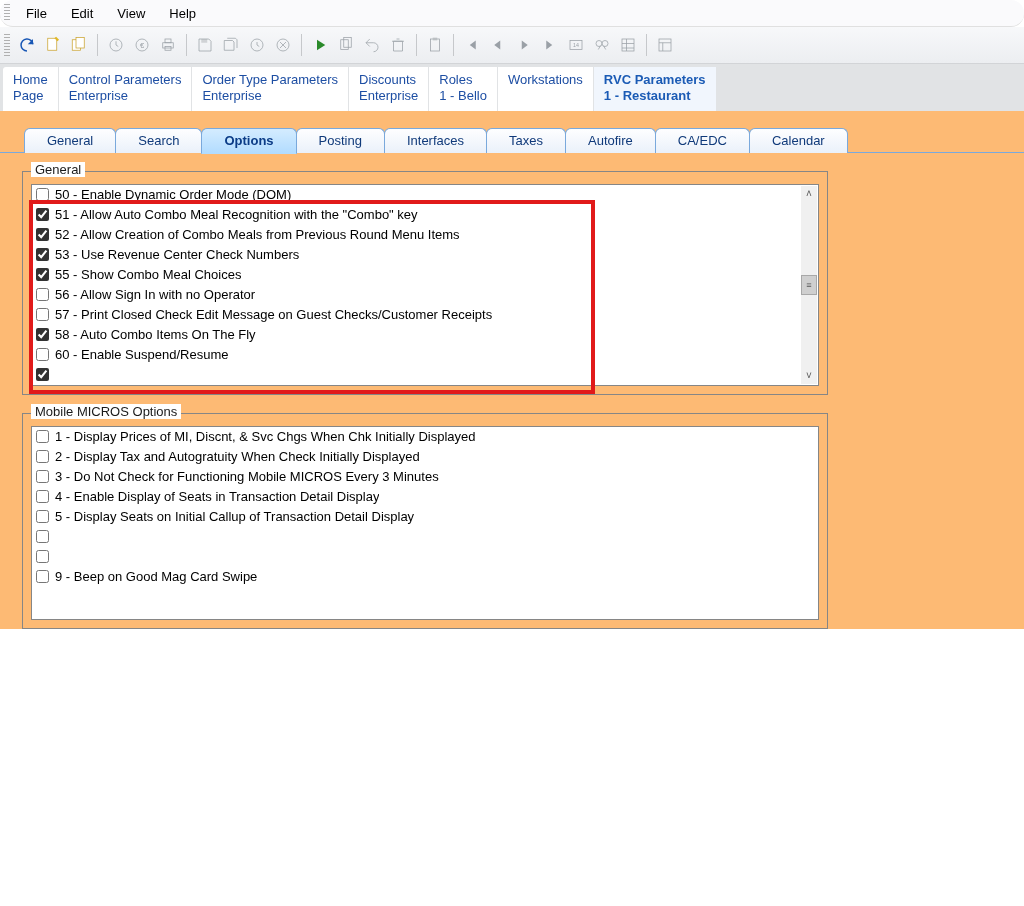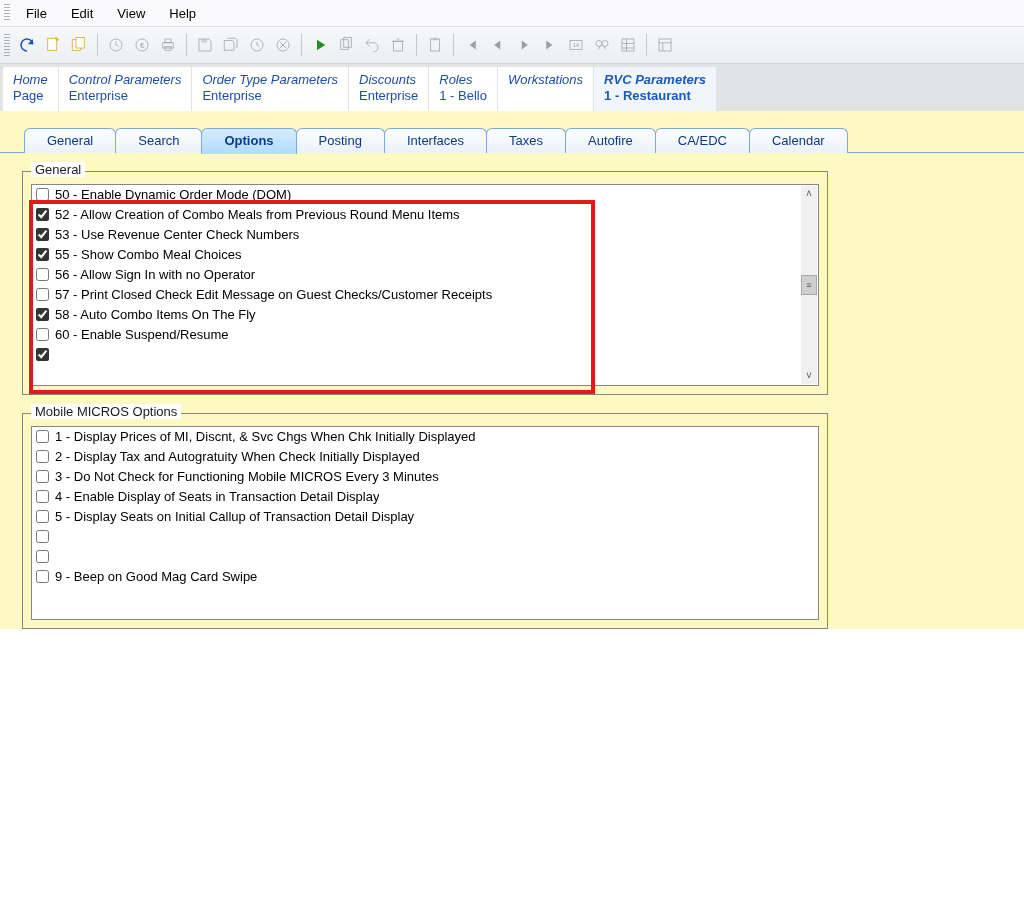--- a/index.html
+++ b/index.html
@@ -8,41 +8,41 @@
     --blue-link:#1d4ea3;
     --blue-nav:#1b5bb5;
     --border-gray:#868686;
     --border-light:#c2c2c2;
     --tab-bg:#f4f7fb;
     --tab-active:#a2d0ff;
     --tab-dark:#154f90;
   }
   html,body{margin:0;padding:0;font-family:"Segoe UI",Tahoma,Arial,sans-serif;font-size:13px;background:#fff;color:#000;width:1024px;height:906px;overflow:hidden;}
   
-  .menubar{display:flex;align-items:center;height:26px;background:#fafafc;border-bottom:1px solid #e0e0e0;padding:0 4px;}
+  .menubar{display:flex;align-items:center;height:26px;background:#fafafc;border-bottom:1px solid #e0e0e0;padding:0 4px;border-radius:13px;}
   .menubar .grip{width:6px;height:18px;margin-right:4px;background:repeating-linear-gradient(#b0b0b0 0 1px,transparent 1px 3px);}
   .menubar .item{padding:3px 12px;cursor:default;}
   
   .toolbar{display:flex;align-items:center;height:36px;background:linear-gradient(#f7f8fa,#eceef1);border-bottom:1px solid #d2d4d7;padding:0 4px;gap:2px;}
   .toolbar .grip{width:6px;height:22px;background:repeating-linear-gradient(#b0b0b0 0 1px,transparent 1px 3px);margin-right:3px;}
   .toolbar .tbtn{width:24px;height:24px;display:flex;align-items:center;justify-content:center;border-radius:2px;}
   .toolbar .sep{width:1px;height:22px;background:#c6c8cb;margin:0 4px;}
   .toolbar svg{width:18px;height:18px;}
   
   .navwrap{background:var(--bg-gray);padding:3px 3px 0 3px;}
   .navtabs{display:flex;gap:0;}
   .navtab{background:#fff;padding:5px 10px 6px 10px;font-size:13px;line-height:1.25;border-right:1px solid var(--bg-gray);color:var(--blue-link);cursor:default;}
   .navtab.first{border-top-left-radius:3px;}
   .navtab.active{background:#f1f6fd;color:var(--blue-nav);font-weight:600;}
-  .navtab .line1{white-space:nowrap;font-style:italic;}
+  .navtab .line1{white-space:nowrap;}
   .navtab .line2{white-space:nowrap;color:var(--blue-link);}
   .navtab.active .line1,.navtab.active .line2{color:var(--blue-nav);}
   .navstrip-right{flex:1;background:var(--bg-gray);}
   
-  .workspace{background:#fef9c3;padding-top:16px;}
+  .workspace{background:#fdba74;padding-top:16px;}
   
   .subtabs{display:flex;align-items:flex-end;height:26px;margin-left:24px;position:relative;}
   .subtabs::after{content:"";position:absolute;left:-24px;right:-200px;bottom:0;height:1px;background:#7aa9dc;}
   .subtab{position:relative;height:24px;padding:0 22px;display:flex;align-items:center;font-size:13px;color:#103a7a;border:1px solid #7aa9dc;border-bottom:none;background:linear-gradient(#fefeff,#eaf1fa);margin-right:-1px;border-top-left-radius:6px;border-top-right-radius:6px;z-index:1;cursor:default;}
   .subtab.active{background:linear-gradient(#d4ecff,#b2dcff);font-weight:700;color:#0b3c87;z-index:2;border-bottom:1px solid #b2dcff;margin-bottom:-1px;}
   
   .groupbox{margin:18px 10px 0 22px;position:relative;border:1px solid var(--border-gray);padding:12px 8px 8px 8px;width:788px;}
   .groupbox .legend{position:absolute;top:-10px;left:8px;background:#fff;padding:0 4px;font-size:13px;color:#1a1a1a;}
   
   .listpanel{border:1px solid var(--border-gray);background:#fff;font-size:13px;line-height:20px;position:relative;}
@@ -265,20 +265,24 @@
   <div class="groupbox" style="position:relative;">
     <span class="legend">General</span>
     <div class="listpanel withscroll" id="gen-list">
 
       <div class="row">
           <input type="checkbox" style="">
           <span class="lab">50 - Enable Dynamic Order Mode (DOM)</span>
         </div>
         <div class="row">
           <input type="checkbox" checked="" style="">
+          <span class="lab">51 - Allow Auto Combo Meal Recognition with the "Combo" key</span>
+        </div>
+        <div class="row">
+          <input type="checkbox" checked="" style="">
           <span class="lab">52 - Allow Creation of Combo Meals from Previous Round Menu Items</span>
         </div>
         <div class="row">
           <input type="checkbox" checked="" style="">
           <span class="lab">53 - Use Revenue Center Check Numbers</span>
         </div>
         <div class="row">
           <input type="checkbox" checked="" style="">
           <span class="lab">55 - Show Combo Meal Choices</span>
         </div>

